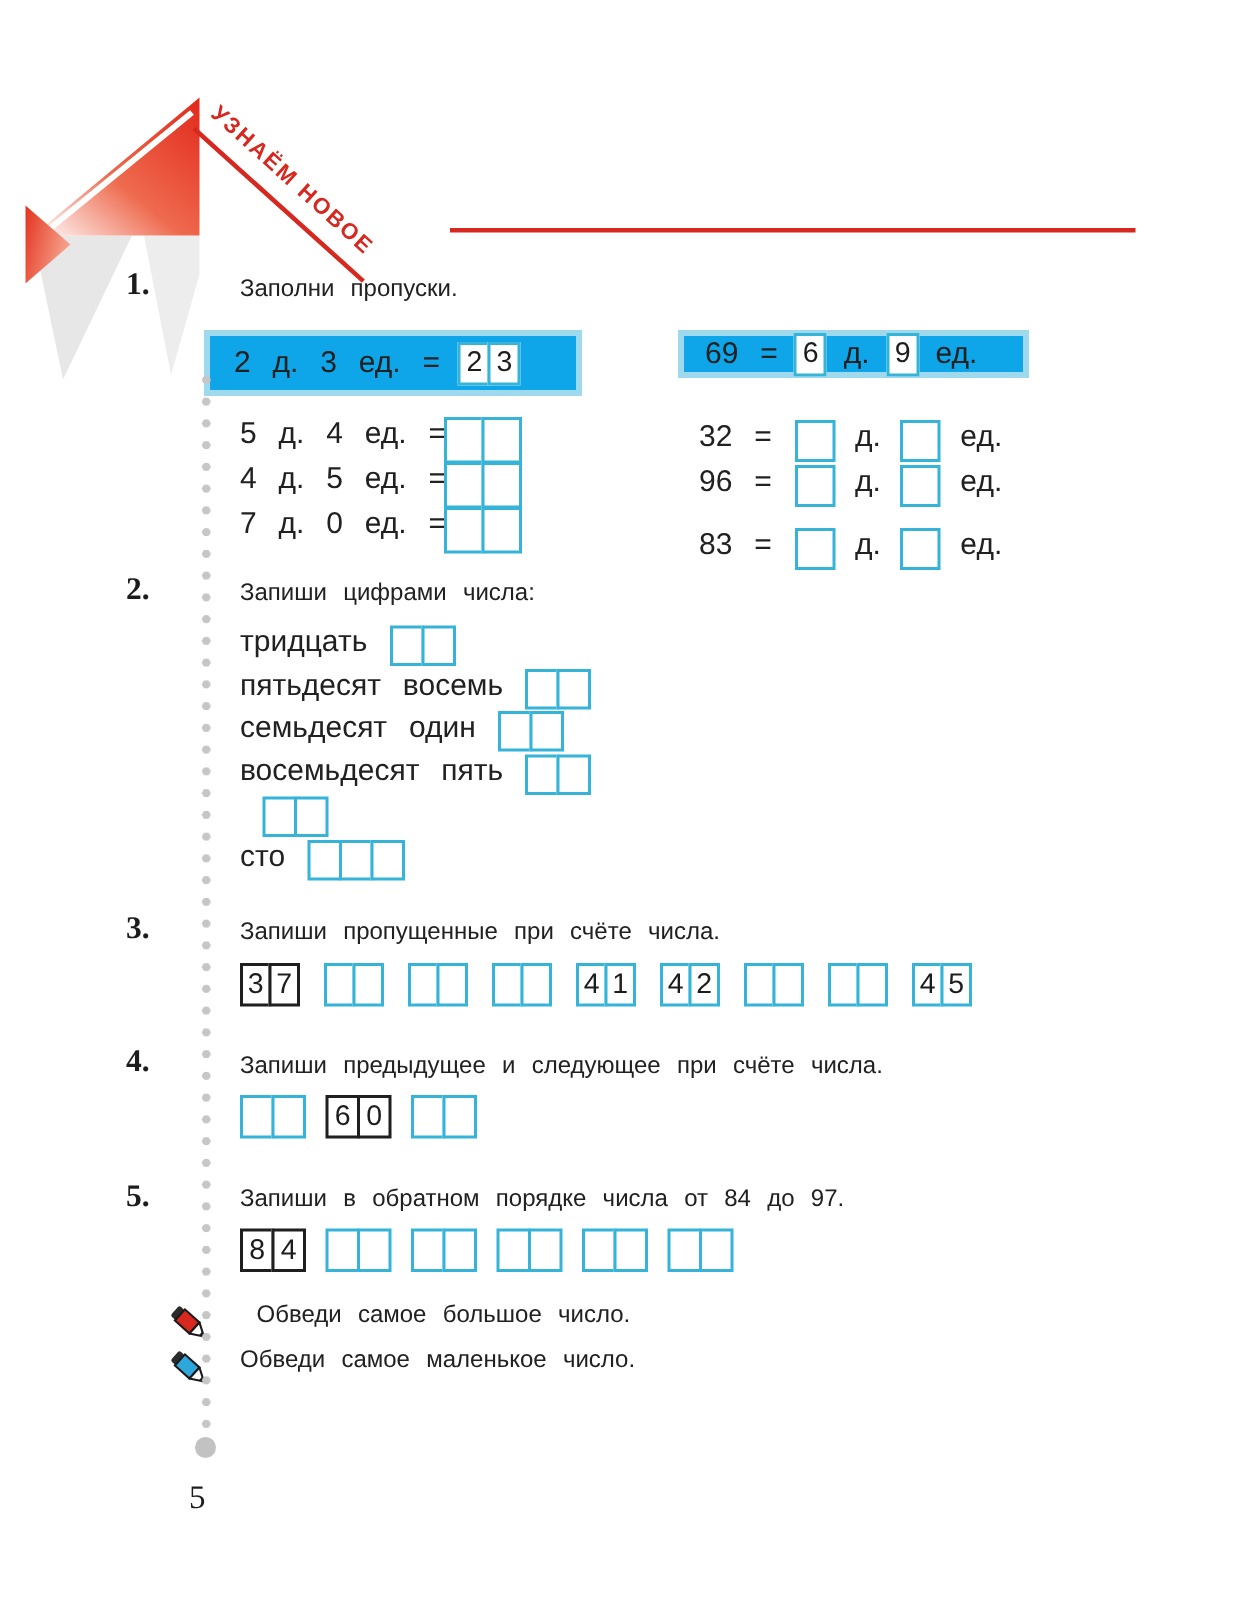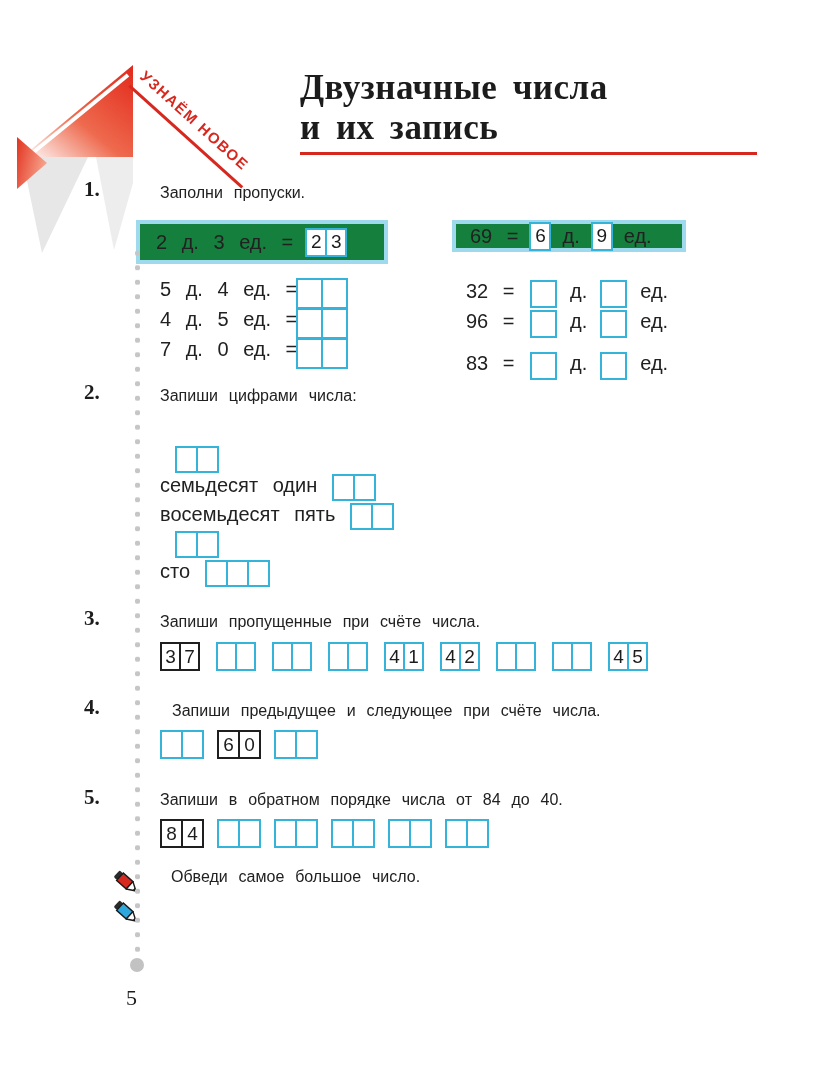--- a/index.html
+++ b/index.html
@@ -42,21 +42,21 @@
   .cell + .cell{margin-left:-2px;}
   .pair.given .cell{border-color:#1f1f1f;}
   .c1{width:27px;height:31px;}          
   .ce{width:22px;height:29px;}          
   .sq{width:27px;height:28px;}          
   .c2{width:23px;height:27px;}          
   .c3{width:21px;height:29px;}          
   .c45{width:23px;height:29px;}         
   
   .frame{
-    position:absolute;box-sizing:border-box;border:4px solid var(--frame-blue,#9ed9ee);background:#15803d;
+    position:absolute;box-sizing:border-box;border:4px solid var(--frame-blue,#9ed9ee);background:#0ea5e9;
     display:flex;align-items:center;
   }
   .row{position:absolute;display:flex;align-items:flex-start;}
   .lbl{font-size:20px;word-spacing:0.45em;white-space:nowrap;}
   .task-icon{flex:0 0 auto;}
 </style>
 </head>
 <body>
 
 <div class="page">
@@ -74,24 +74,20 @@
       </linearGradient>
     </defs>
     <polygon points="14,99 80,99 34,195" fill="#e7e7e7"></polygon>
     <polygon points="88,99 125,99 125,125 106,192" fill="#ededed"></polygon>
     <polygon points="125,7 125,99 14,99" fill="url(#redg)"></polygon>
     <line x1="120" y1="17" x2="22" y2="97" stroke="#ffffff" stroke-width="4"></line>
     <polygon points="9,79 39,105 9,131" fill="url(#redg2)"></polygon>
   </svg>
   <div class="ribbon">УЗНАЁМ НОВОЕ</div>
 
-  <h1 class="title">
-    <span>Двузначные числа</span>
-    <span>и их запись</span>
-  </h1>
   <div class="title-rule"></div>
 
   <span class="exnum abs" style="left:84px;top:177px">1.</span>
   <span class="prompt abs" style="left:160px;top:184px">Заполни пропуски.</span>
 
   <div class="frame" style="left:136px;top:220px;width:252px;height:44px;padding-left:16px;">
     <span class="lbl">2 д. 3 ед. =</span>
     <span class="pair" style="margin-left:12px">
       <span class="cell ce">2</span>
       <span class="cell ce">3</span>
@@ -146,21 +142,29 @@
     <span class="lbl" style="width:64px">83 =</span>
     <span class="cell sq"></span>
     <span class="lbl" style="margin-left:13px">д.</span>
     <span class="cell sq" style="margin-left:13px"></span>
     <span class="lbl" style="margin-left:13px">ед.</span>
   </div>
 
   <span class="exnum abs" style="left:84px;top:380px">2.</span>
   <span class="prompt abs" style="left:160px;top:387px">Запиши цифрами числа:</span>
 
+  <div class="row" style="left:160px;top:417px">
+    <span class="lbl">тридцать</span>
+    <span class="pair" style="margin-left:15px">
+      <span class="cell c2"></span>
+      <span class="cell c2"></span>
+    </span>
+  </div>
   <div class="row" style="left:160px;top:446px">
+    <span class="lbl">пятьдесят восемь</span>
     <span class="pair" style="margin-left:15px">
       <span class="cell c2"></span>
       <span class="cell c2"></span>
     </span>
   </div>
   <div class="row" style="left:160px;top:503px">
     <span class="lbl">восемьдесят пять</span>
     <span class="pair" style="margin-left:15px">
       <span class="cell c2"></span>
       <span class="cell c2"></span>
@@ -224,39 +228,39 @@
       <span class="cell c3"></span>
       <span class="cell c3"></span>
     </span>
     <span class="pair">
       <span class="cell c3">4</span>
       <span class="cell c3">5</span>
     </span>
   </div>
 
   <span class="exnum abs" style="left:84px;top:695px">4.</span>
-  <span class="prompt abs" style="left:172px;top:702px">Запиши предыдущее и следующее при счёте числа.</span>
+  <span class="prompt abs" style="left:160px;top:702px">Запиши предыдущее и следующее при счёте числа.</span>
 
   <div class="row" style="left:160px;top:730px;gap:13px">
     <span class="pair">
       <span class="cell c45"></span>
       <span class="cell c45"></span>
     </span>
     <span class="pair given">
       <span class="cell c45">6</span>
       <span class="cell c45">0</span>
     </span>
     <span class="pair">
       <span class="cell c45"></span>
       <span class="cell c45"></span>
     </span>
   </div>
 
   <span class="exnum abs" style="left:84px;top:785px">5.</span>
-  <span class="prompt abs" style="left:160px;top:791px">Запиши в обратном порядке числа от 84 до 40.</span>
+  <span class="prompt abs" style="left:160px;top:791px">Запиши в обратном порядке числа от 84 до 97.</span>
 
   <div class="row" style="left:160px;top:819px;gap:13px">
     <span class="pair given">
       <span class="cell c45">8</span>
       <span class="cell c45">4</span>
     </span>
     <span class="pair">
       <span class="cell c45"></span>
       <span class="cell c45"></span>
     </span>
@@ -291,19 +295,20 @@
   </div>
   <div class="row" style="left:112px;top:898px;gap:18px">
     <svg class="task-icon" width="30" height="30" viewBox="0 0 30 30">
       <g transform="rotate(42 15 15)">
         <rect x="1" y="10.5" width="5" height="9" rx="1.5" style="fill:#2b2b2b"></rect>
         <rect x="5.5" y="10" width="13" height="10" style="fill:var(--pencil-blue,#2da7dc);stroke:#1a1a1a;stroke-width:1.4"></rect>
         <polygon points="18.5,10 27,15 18.5,20" style="fill:#ffffff;stroke:#1a1a1a;stroke-width:1.4;stroke-linejoin:round"></polygon>
         <polygon points="24,13.2 27,15 24,16.8" style="fill:#1a1a1a"></polygon>
       </g>
     </svg>
+    <span class="prompt">Обведи самое маленькое число.</span>
   </div>
 
   <div class="dots"></div>
   <div class="dot-end"></div>
   <span class="pagenum">5</span>
 
 </div>
 
 </body></html>

